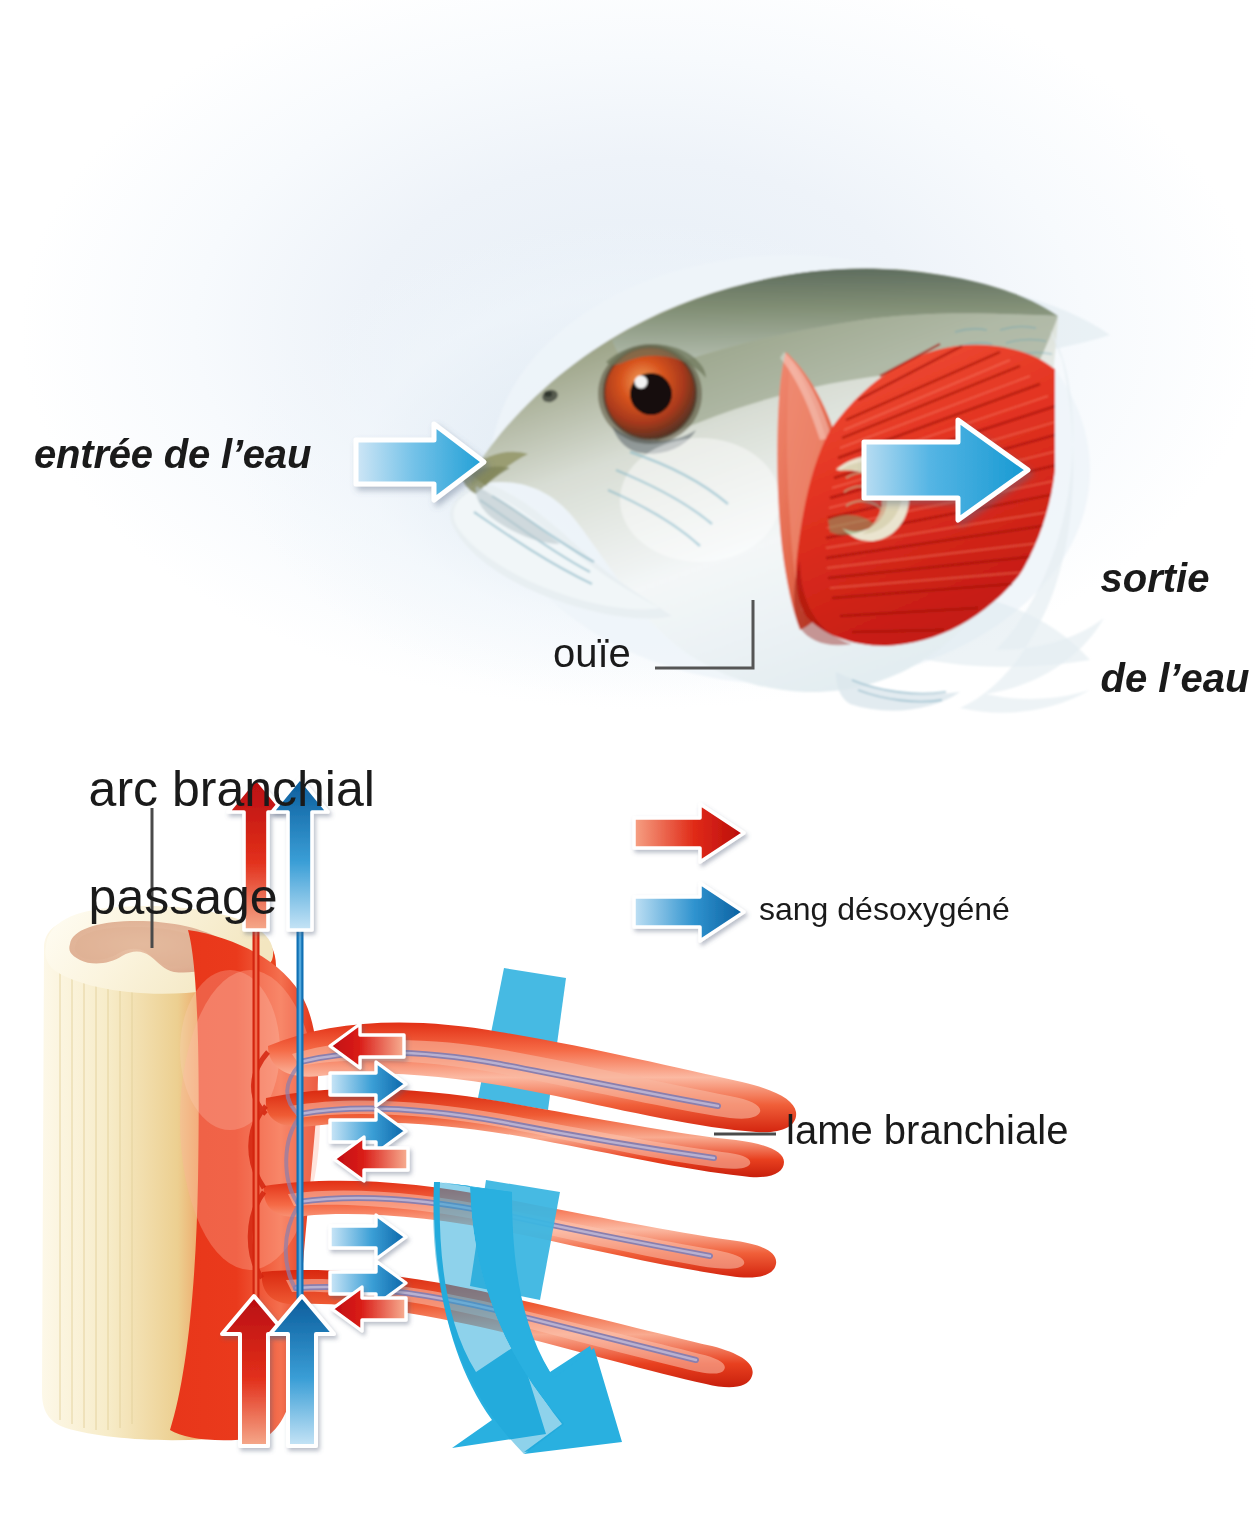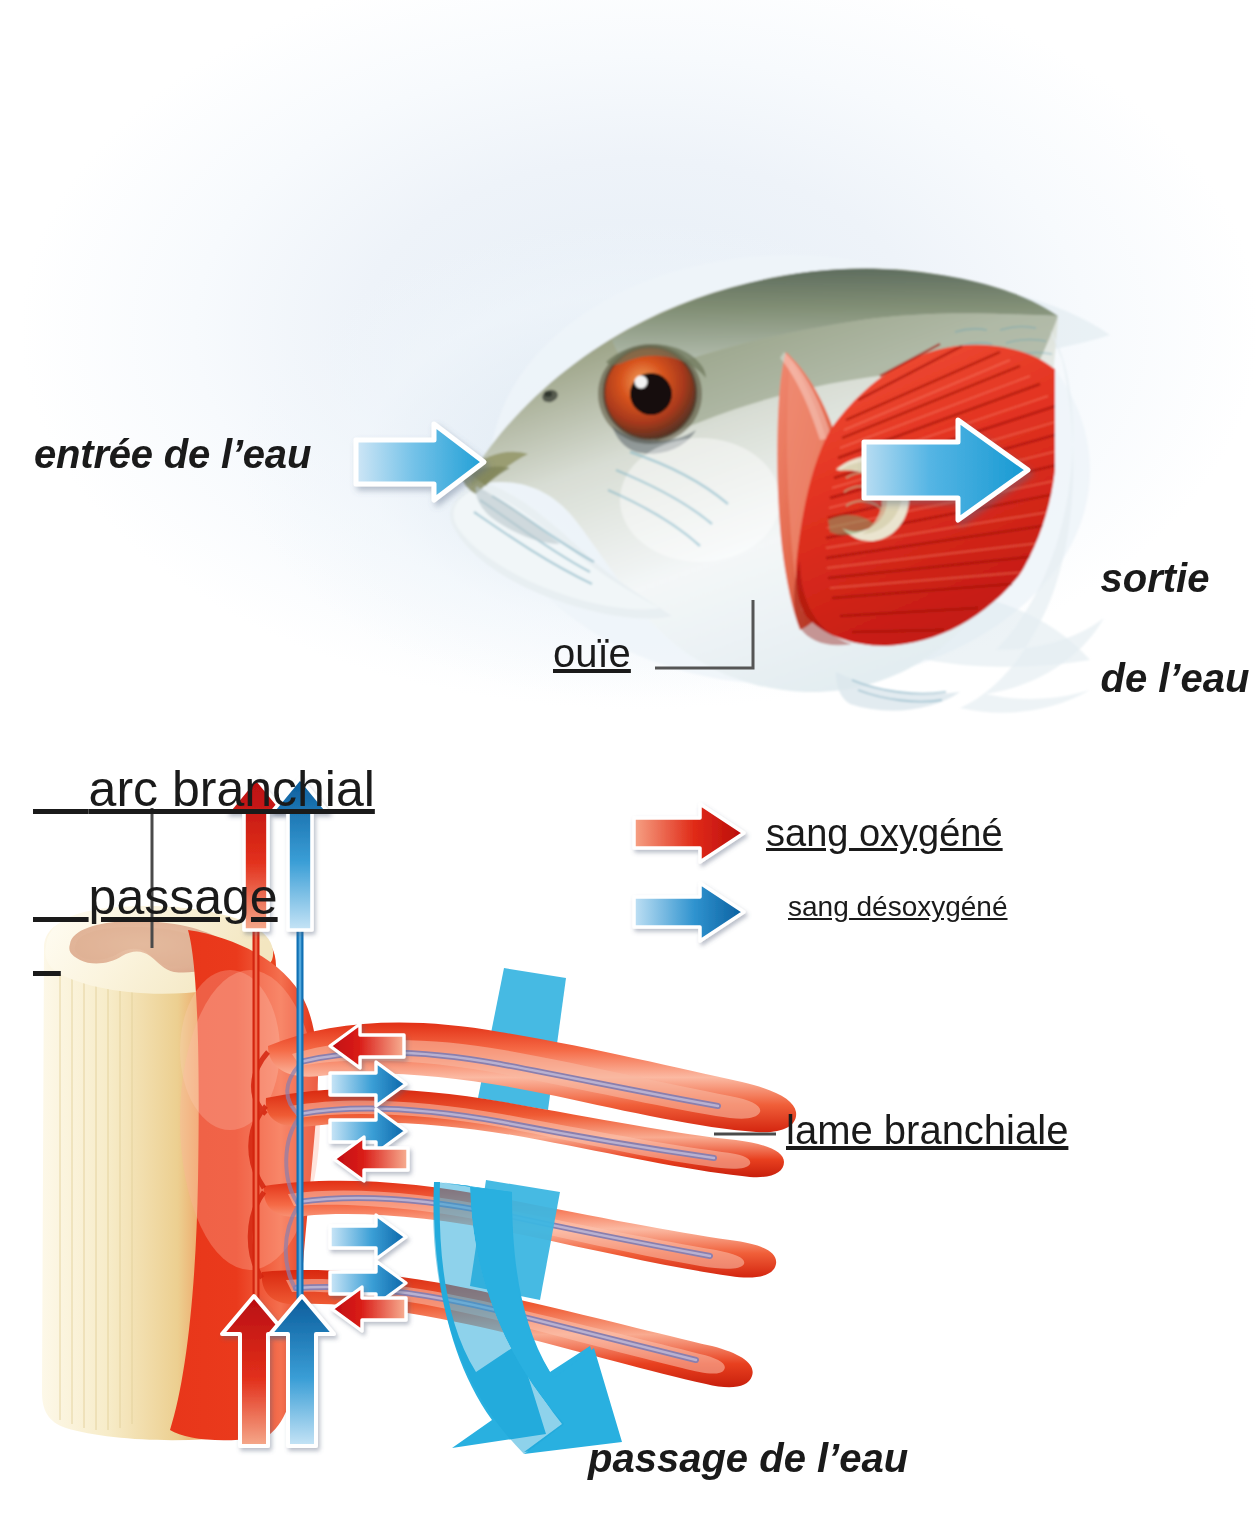--- a/index.html
+++ b/index.html
@@ -15,29 +15,29 @@
     background:
       radial-gradient(ellipse 620px 380px at 640px 330px, #e6eef6 0%, #eef3f9 45%, #f7fafd 72%, #ffffff 100%);
   }
   .bgwash2{
     position:absolute;left:140px;top:150px;width:1000px;height:620px;
     background:radial-gradient(ellipse 500px 300px at 500px 310px, #dde8f2 0%, rgba(240,246,251,0.55) 55%, rgba(255,255,255,0) 80%);
   }
   svg{position:absolute;left:0;top:0;}
   .lbl{position:absolute;color:#1a1a1a;white-space:pre;}
   .lbl-italic{font-style:italic;font-weight:600;}
-  .lbl-plain{font-weight:400;text-decoration:underline;}
+  .lbl-plain{font-weight:400;}
   #lab-entree{left:34px;top:432px;font-size:40px;letter-spacing:-0.2px;}
   #lab-sortie{left:1056px;top:503px;font-size:40px;line-height:50px;}
   #lab-ouie{left:553px;top:631px;font-size:40px;}
   #lab-arc{left:33px;top:708px;font-size:50px;line-height:54px;}
   #lab-lame{left:786px;top:1108px;font-size:40px;text-align:center;}
   #lab-passage{left:588px;top:1436px;font-size:40px;}
   #leg1{left:766px;top:812px;font-size:38px;}
-  #leg2{left:788px;top:891px;font-size:28px;}
+  #leg2{left:759px;top:891px;font-size:32px;}
 </style>
 </head>
 <body>
 
 <div id="stage">
 
   <div class="bgwash"></div>
   <div class="bgwash2"></div>
 
   <svg width="1256" height="1536" viewBox="0 0 1256 1536">
@@ -530,18 +530,16 @@
 
   <div class="lbl lbl-plain" id="lab-ouie">ouïe</div>
 
   <div class="lbl lbl-plain" id="lab-arc">
     <span>arc branchial</span><br>
     <span>passage</span>
   </div>
 
   <div class="lbl lbl-plain" id="lab-lame">lame branchiale</div>
 
-  <div class="lbl lbl-italic" id="lab-passage">passage de l’eau</div>
-
-  <div class="lbl lbl-plain" id="leg1">sang oxygéné</div>
+
   <div class="lbl lbl-plain" id="leg2">sang désoxygéné</div>
 
 </div>
 
 </body></html>

